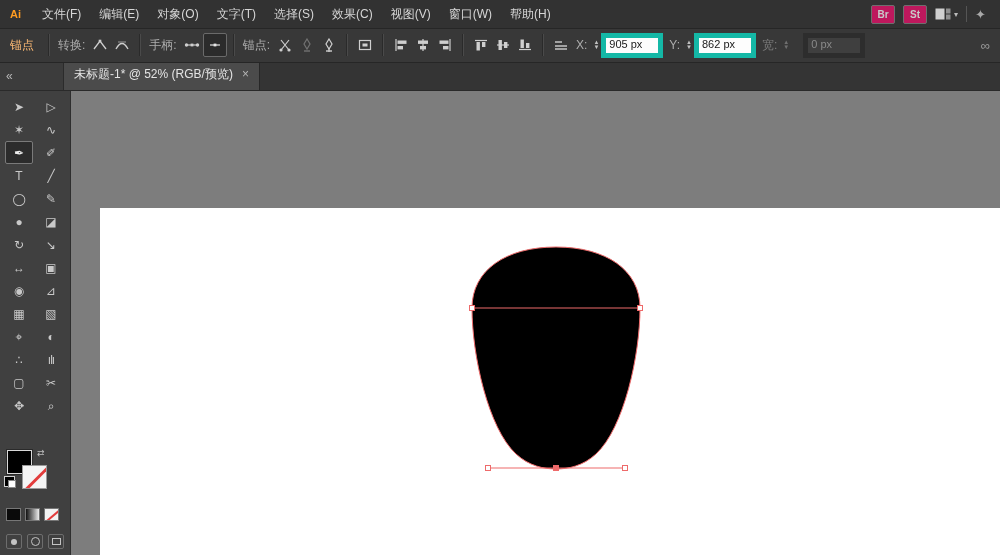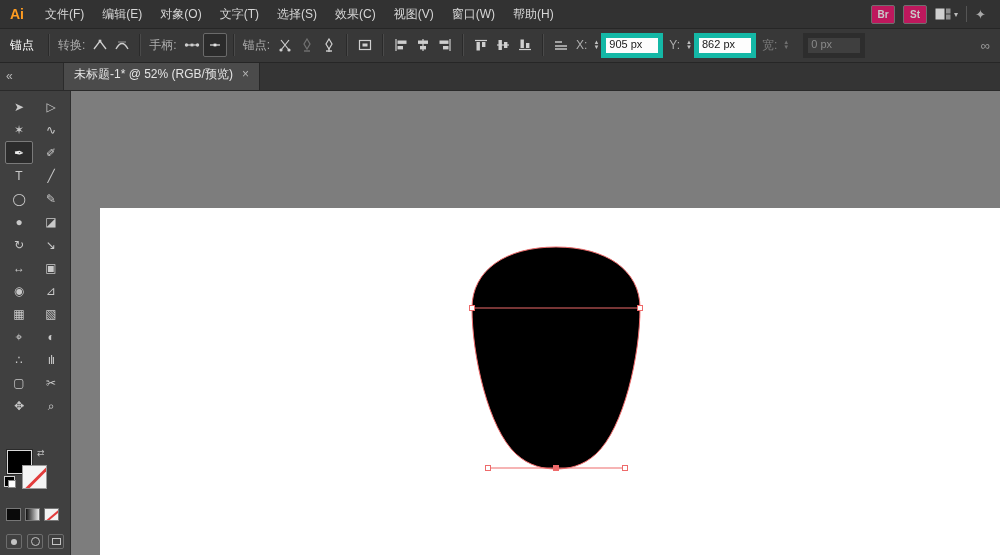--- a/index.html
+++ b/index.html
@@ -4,32 +4,32 @@
 <style>
   html,body{margin:0;padding:0;}
   body{
     width:1000px;height:555px;position:relative;overflow:hidden;
     background:#7d7d7d;font-family:"Liberation Sans","DejaVu Sans",sans-serif;
     -webkit-font-smoothing:antialiased;
   }
   
   .menubar{position:absolute;left:0;top:0;right:0;height:28px;background:#323232;
     border-bottom:1px solid #262626;display:flex;align-items:center;color:#d6d6d6;font-size:12px;z-index:30;}
-  .ai-logo{color:#ff9c21;font-weight:bold;font-size:14px;padding:0 12px 0 10px;letter-spacing:0;}
+  .ai-logo{color:#ff9c21;font-weight:bold;font-size:11px;padding:0 12px 0 10px;letter-spacing:0;}
   .menu-item{padding:16px 9px;height:28px;display:flex;align-items:center;cursor:default;white-space:nowrap;}
   .menubar-right{margin-left:auto;display:flex;align-items:center;gap:8px;padding-right:14px;}
   .mini-btn{min-width:18px;height:17px;border:1px solid #6e6e6e;background:#be185d;color:#c9c9c9;
     font-size:10px;font-weight:bold;display:flex;align-items:center;justify-content:center;padding:0 2px;border-radius:2px;}
   .ws-switcher{display:flex;align-items:center;gap:3px;color:#bbb;}
   .vsep-menu{width:1px;height:16px;background:#555;}
   .sync-glyph{color:#a8a8a8;font-size:13px;}
   
   .controlbar{position:absolute;left:0;top:28px;right:0;height:34px;background:#383838;
     border-bottom:1px solid #262626;display:flex;align-items:center;color:#b5b5b5;font-size:12px;z-index:29;padding:0 6px;}
-  .cb-context{color:#ffffff;padding:0 8px 0 4px;white-space:nowrap;}
+  .cb-context{color:#fdba74;padding:0 8px 0 4px;white-space:nowrap;}
   .cb-sep{width:1px;height:22px;background:#2a2a2a;border-right:1px solid #4a4a4a;margin:0 6px;}
   .cb-label{margin:0 4px 0 2px;white-space:nowrap;color:#adadad;}
   .cb-icon{width:22px;height:22px;display:flex;align-items:center;justify-content:center;border-radius:2px;}
   .cb-icon svg{display:block;}
   .cb-icon.pressed{background:#2b2b2b;border:1px solid #6a6a6a;}
   .cb-icon.disabled{opacity:.38;}
   .cb-field{display:flex;align-items:center;gap:2px;margin:0 2px;}
   .stepper{display:flex;flex-direction:column;line-height:5px;font-size:6px;color:#c2c2c2;}
   .num-box{width:46px;height:15px;background:#fdfdfd;border:5px solid #14b8a6;color:#1a1a1a;
     font-size:11px;font-family:"Liberation Sans",sans-serif;padding:0 3px;}

